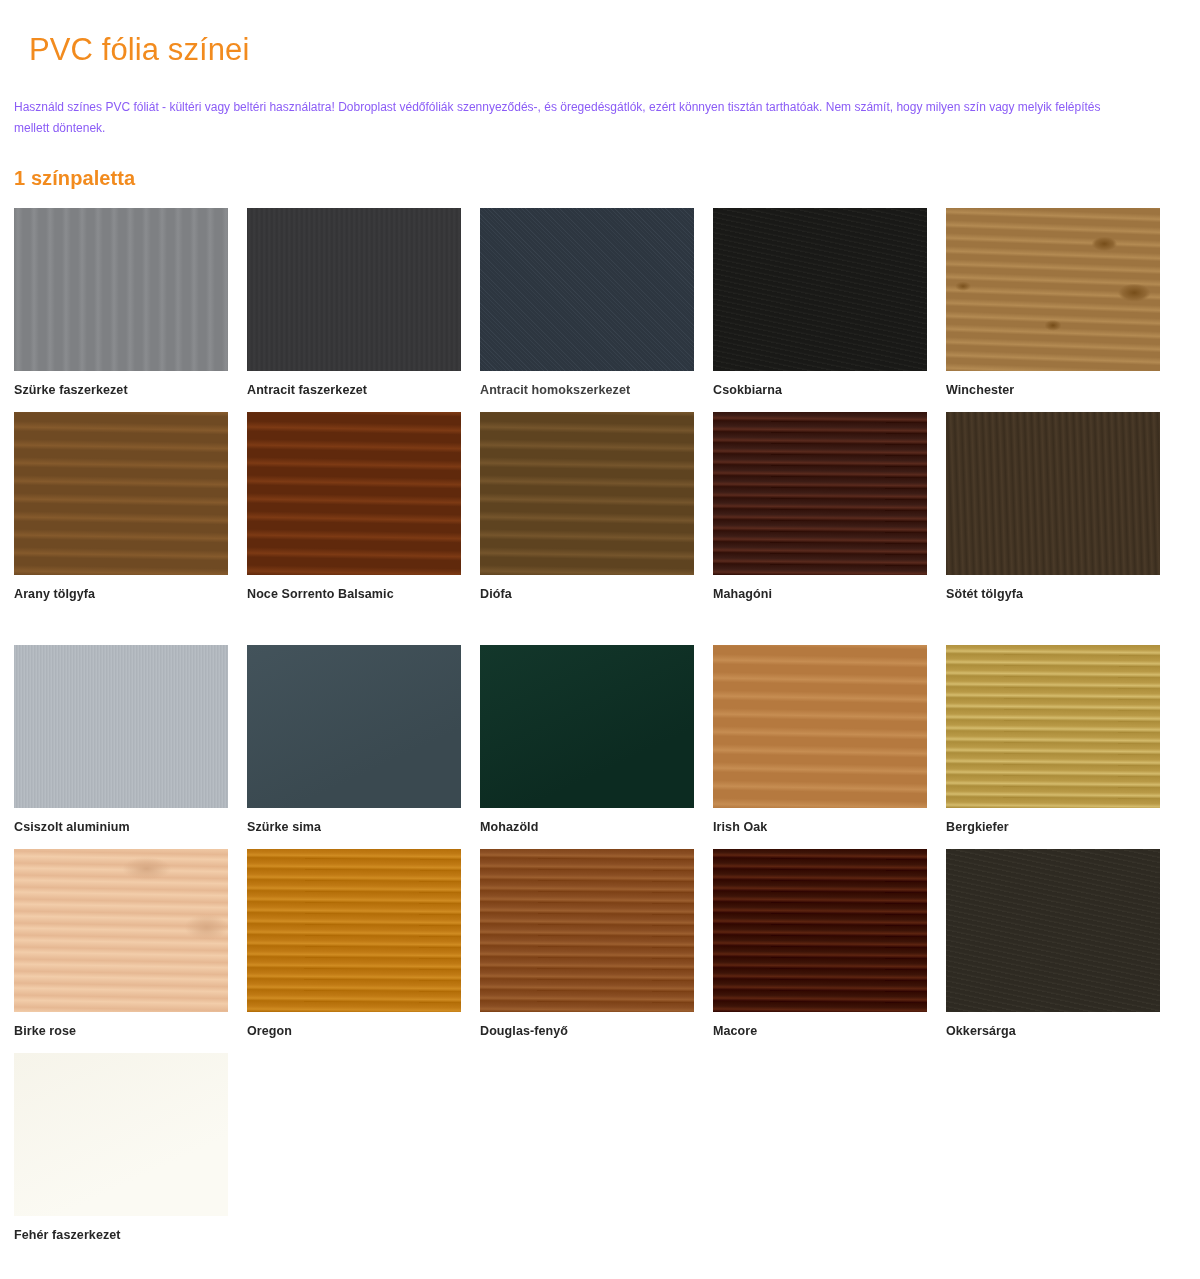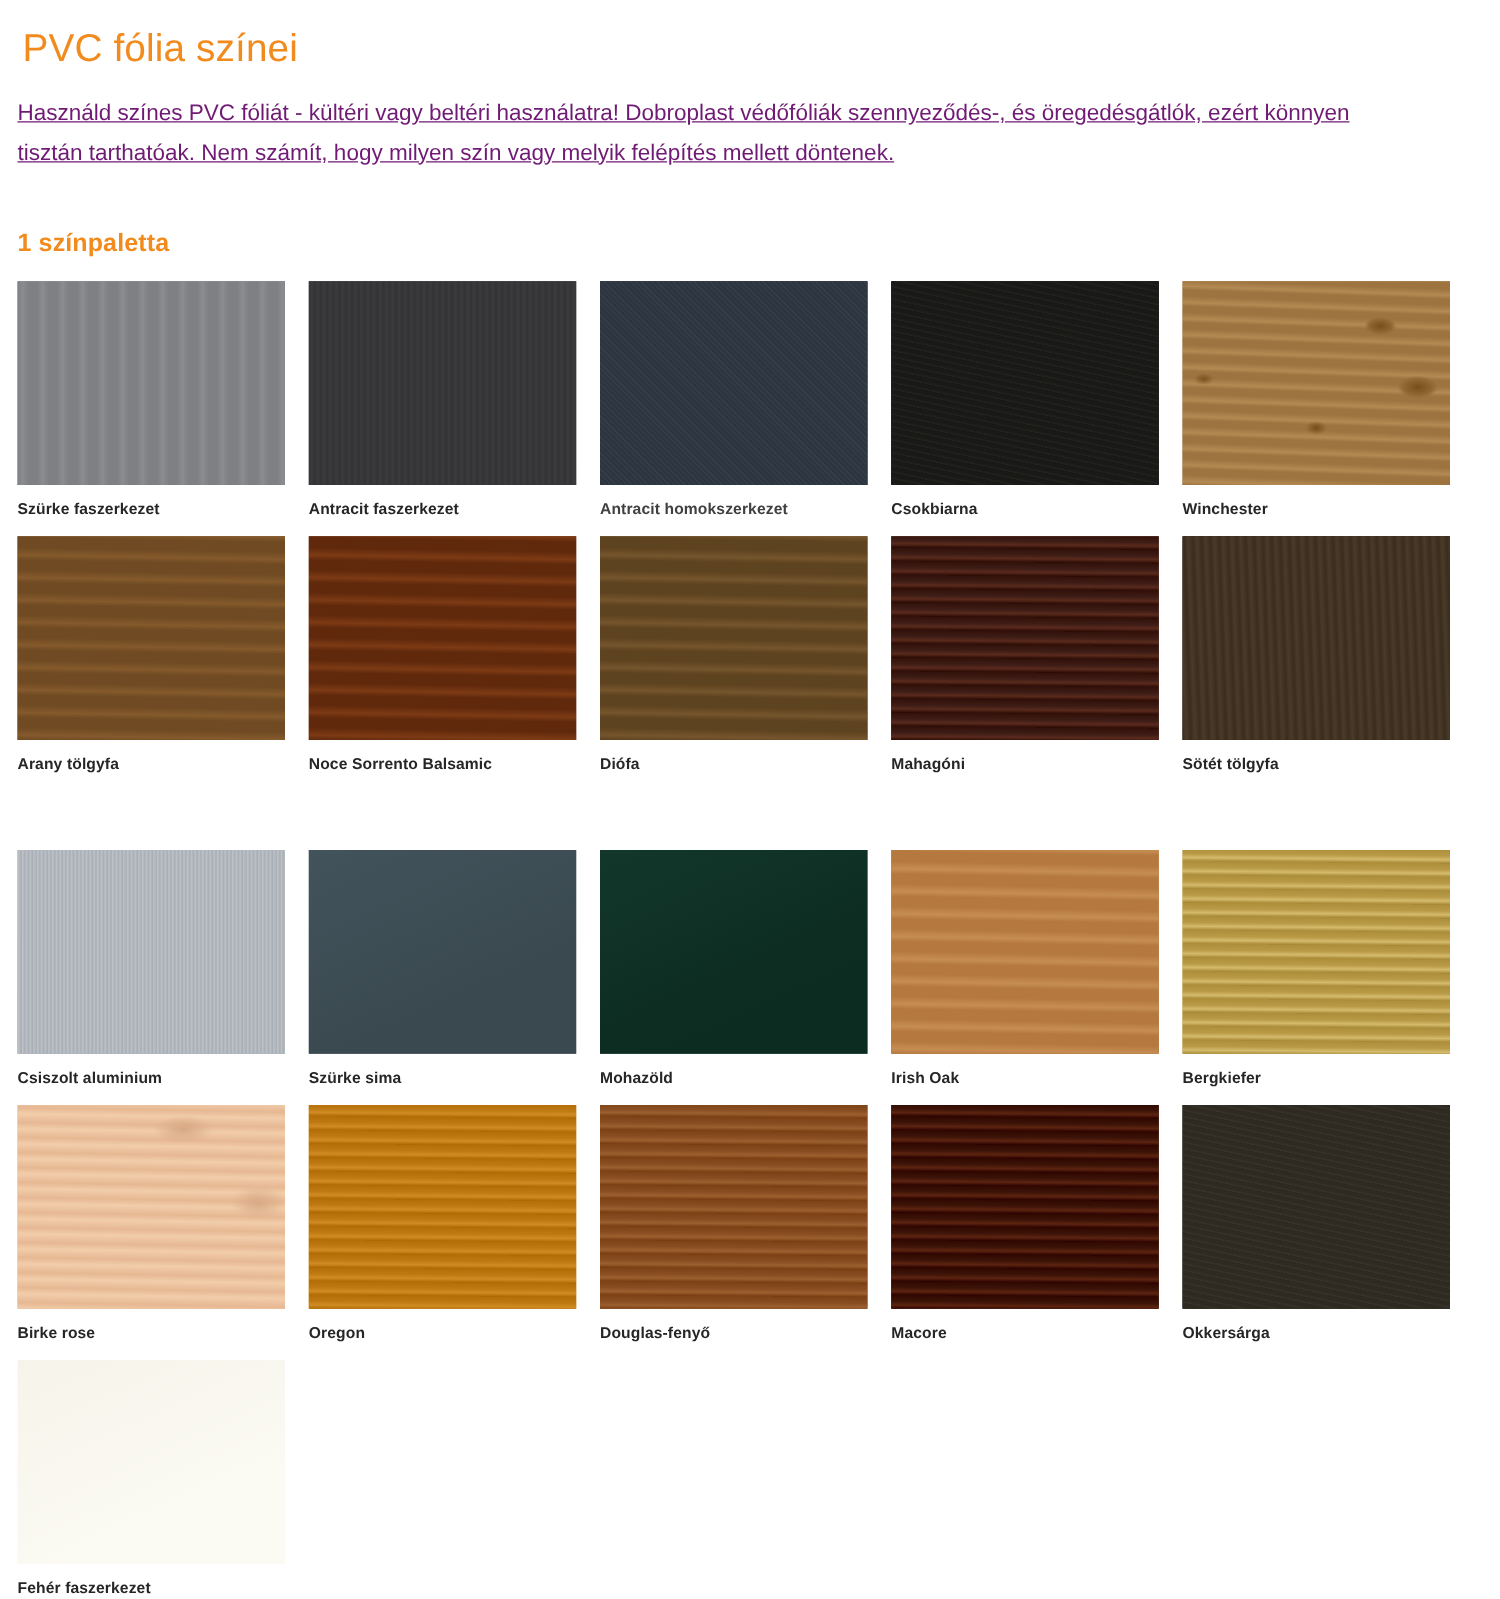--- a/index.html
+++ b/index.html
@@ -17,35 +17,34 @@
   }
   .page {
     width: 1200px;
     min-height: 1279px;
     padding: 0 14px 20px 14px;
   }
   .page-title {
     font-size: 31px;
     font-weight: 400;
     color: #f28b1e;
-    margin: 4px;
+    margin: 15px;
     padding: 16px 0 14px 0;
     line-height: 1.2;
     letter-spacing: 0.1px;
   }
   .intro {
-    font-size: 18px;
+    font-size: 12px;
     line-height: 1.75;
-    color: #701a75;
+    color: #8b5cf6;
     margin: 0;
     max-width: 1110px;
     font-weight: 400;
-    text-decoration: underline;
-  }
-  .palette-section { margin-top: 46px; }
+  }
+  .palette-section { margin-top: 28px; }
   .palette-heading {
     font-size: 20px;
     font-weight: bold;
     color: #f28b1e;
     margin: 0 0 18px 0;
     letter-spacing: 0.1px;
   }
   .swatch-grid {
     display: grid;
     grid-template-columns: repeat(5, 214px);

